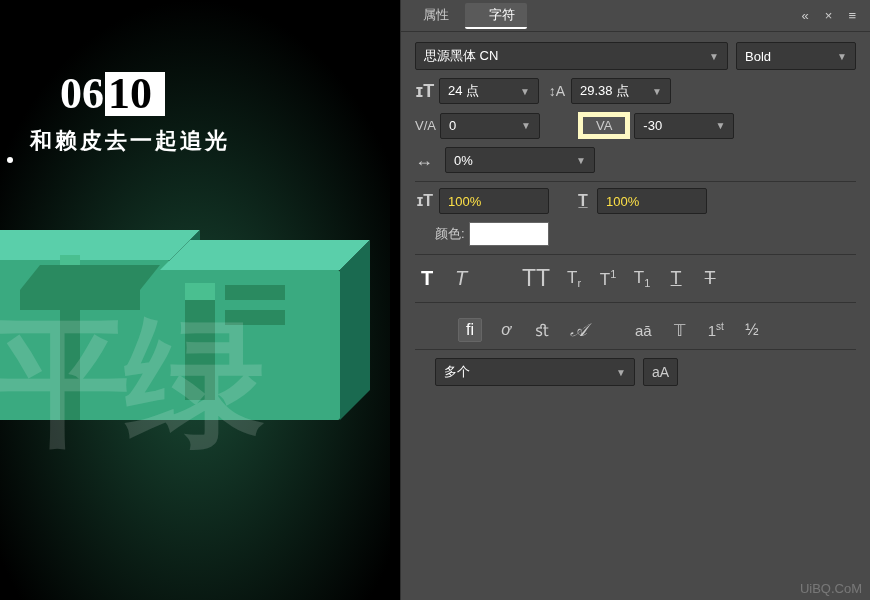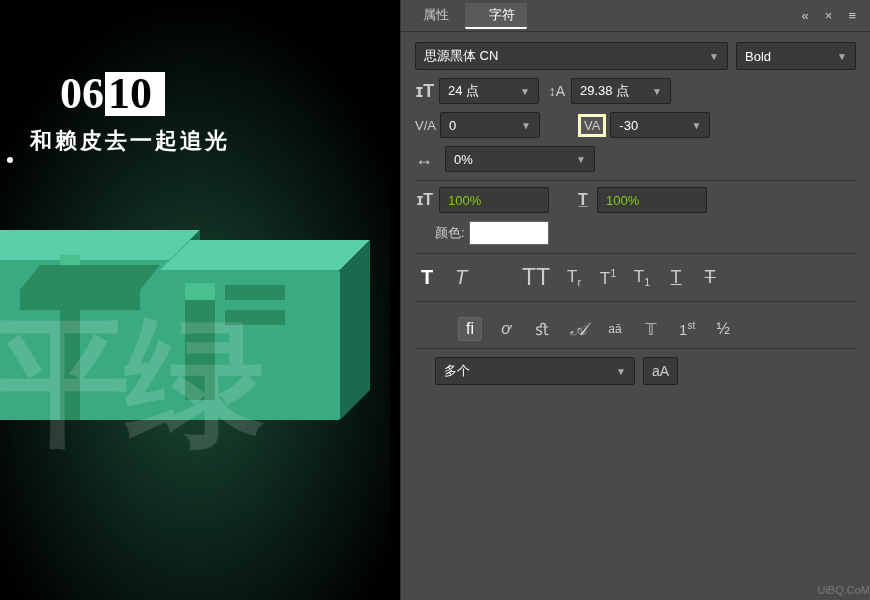--- a/index.html
+++ b/index.html
@@ -190,21 +190,21 @@
     }
 
     
     .pct-field {
       display: flex;
       align-items: center;
       background: #3a3a3a;
       border: 1px solid #222;
       border-radius: 2px;
       padding: 3px 8px;
-      color: #84cc16;
+      color: #fde047;
       font-size: 13px;
       width: 110px;
       height: 26px;
       justify-content: space-between;
     }
 
     
     .color-swatch {
       width: 80px;
       height: 24px;
@@ -295,23 +295,23 @@
       border: 1px solid #222;
       border-radius: 2px;
       height: 28px;
       cursor: pointer;
     }
 
     
     .watermark {
       position: absolute;
       bottom: 4px;
-      right: 0;
+      right: 8px;
       color: rgba(255,255,255,0.25);
-      font-size: 11px;
+      font-size: 13px;
     }
 
     
     .canvas-illustration {
       position: absolute;
       top: 0; left: 0;
       width: 100%; height: 100%;
     }
   </style>
 </head>
@@ -408,21 +408,21 @@
 
     <div class="panel-row">
       <div class="field-group">
         <span class="field-label">V/A</span>
         <div class="field-input">
           <span>0</span>
           <span class="chevron">▼</span>
         </div>
       </div>
       <div class="field-group" style="margin-left:30px;">
-        <span class="field-icon" style="font-size:13px;color:#ccc;background:#555;padding:1px 3px;border:3px solid #fef9c3;">VA</span>
+        <span class="field-icon" style="font-size:13px;color:#ccc;background:#555;padding:1px 13px;border:5px solid #fef9c3;">VA</span>
         <div class="field-input">
           <span>-30</span>
           <span class="chevron">▼</span>
         </div>
       </div>
     </div>
 
     <div class="tracking-row">
       <span class="tracking-icon" style="font-size:18px;">↔</span>
       <div class="field-input" style="width:150px;">
@@ -464,21 +464,21 @@
       <span class="typo-btn" style="font-size:17px;">T<sub style="font-size:11px;">1</sub></span>
       <span class="typo-btn" style="font-size:18px;text-decoration:underline;">T</span>
       <span class="typo-btn" style="font-size:18px;text-decoration:line-through;">T</span>
     </div>
 
     <div class="ot-row">
       <span class="ot-btn active">fi</span>
       <span class="ot-btn" style="font-style:italic;">ơ</span>
       <span class="ot-btn">ﬆ</span>
       <span class="ot-btn" style="font-style:italic;font-family:Georgia,serif;font-size:18px;">𝒜</span>
-      <span class="ot-btn" style="font-size:12px;">aā</span>
+      <span class="ot-btn" style="font-size:15px;margin-left:28px;">aā</span>
       <span class="ot-btn" style="font-size:16px;">𝕋</span>
       <span class="ot-btn" style="font-size:15px;">1<sup style="font-size:10px;">st</sup></span>
       <span class="ot-btn" style="font-size:16px;">½</span>
     </div>
 
     <div class="bottom-row">
       <div class="dropdown-bottom">
         <span>多个</span>
         <span class="chevron">▼</span>
       </div>

